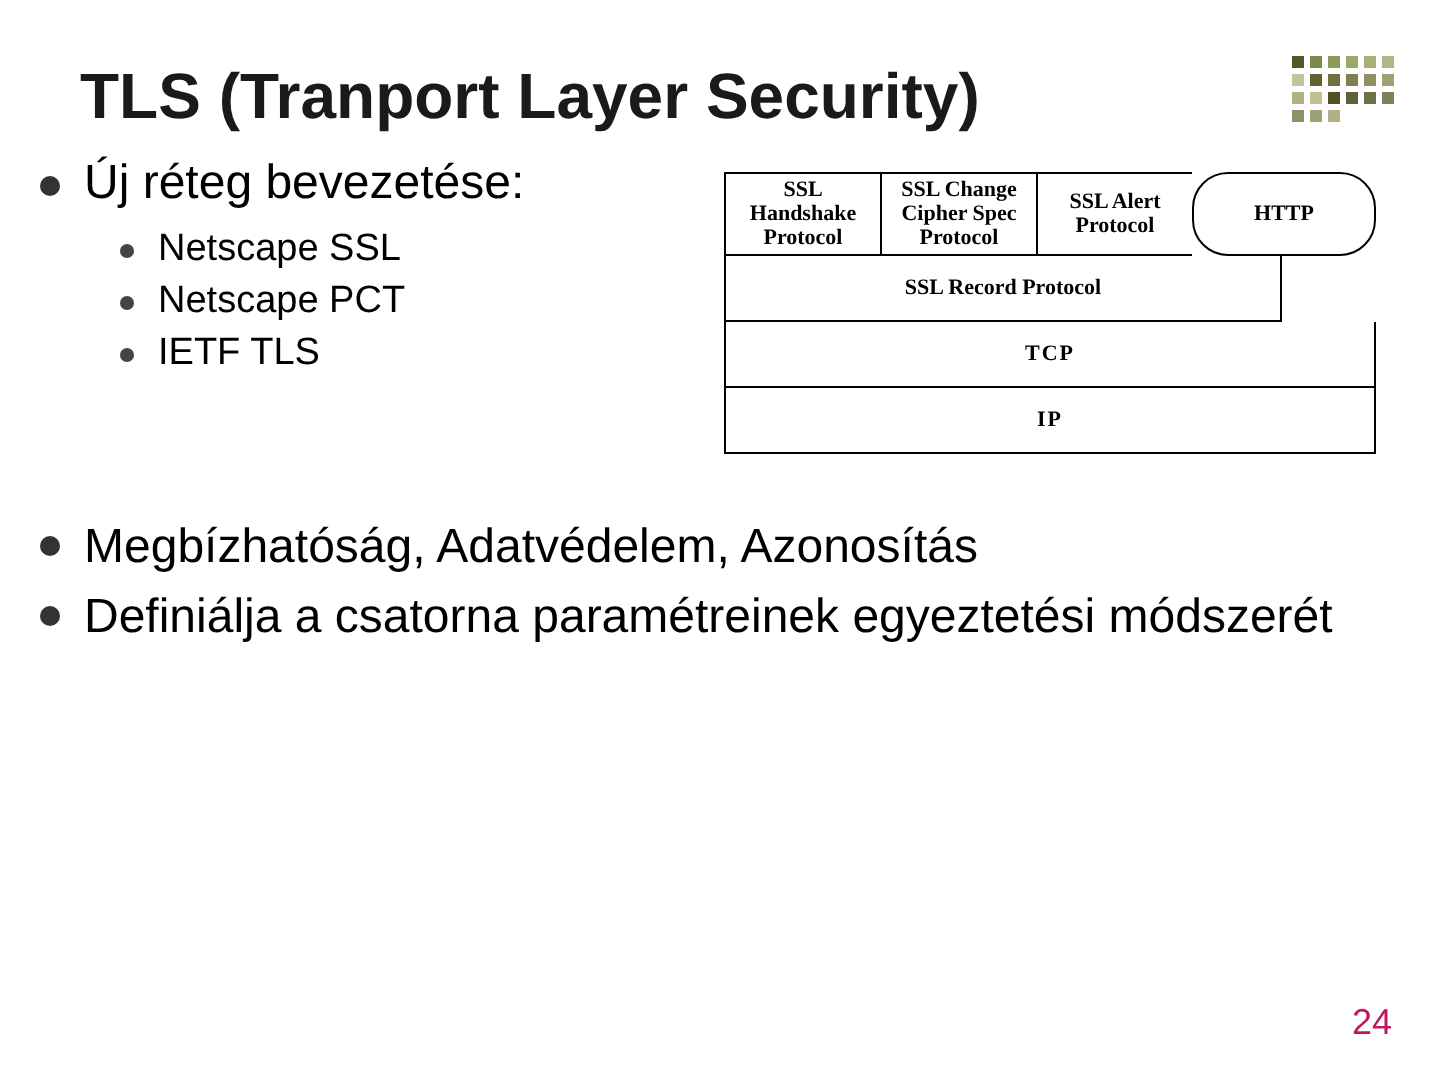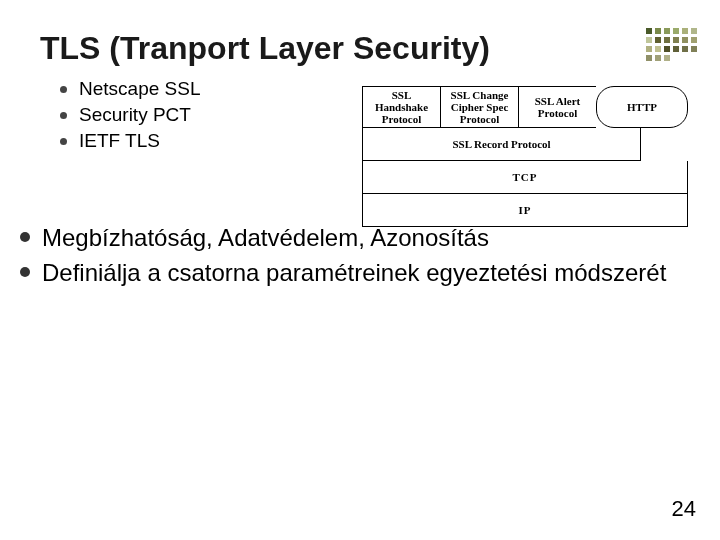--- a/index.html
+++ b/index.html
@@ -59,22 +59,22 @@
     margin-top: 8px; margin-right: 12px; flex-shrink: 0;
   }
   .l2 .txt { font-size: 19px; color: #000; }
   .lower-block { margin-top: 70px; }
   .lower-block .l1 { margin-bottom: 4px; text-align: right; }
   .lower-block .l1 .txt { line-height: 1.3; }
   .slide-num {
     position: absolute;
     bottom: 18px;
     right: 24px;
-    font-size: 22px;
-    color: #000000;
+    font-size: 18px;
+    color: #be185d;
   }
   
   .diagram {
     position: absolute;
     top: 86px;
     left: 362px;
     width: 326px;
     font-family: "Times New Roman", serif;
     font-weight: bold;
     font-size: 11px;
@@ -124,28 +124,32 @@
     <div class="dot" style="background: rgb(80, 80, 40);"></div>
     <div class="dot" style="background: rgb(96, 96, 56);"></div>
     <div class="dot" style="background: rgb(112, 112, 72);"></div>
     <div class="dot" style="background: rgb(128, 128, 88);"></div>
     <div class="dot" style="background: rgb(144, 144, 104);"></div>
     <div class="dot" style="background: rgb(160, 160, 120);"></div>
     <div class="dot" style="background: rgb(176, 176, 136);"></div>
   </div>
 
 <div class="content">
+  <div class="l1">
+    <div class="bullet"></div>
+    <div class="txt">Új réteg bevezetése:</div>
+  </div>
   <div class="sub-wrap">
     <div class="l2">
       <div class="bullet"></div>
       <div class="txt">Netscape SSL</div>
     </div>
     <div class="l2">
       <div class="bullet"></div>
-      <div class="txt">Security PCT</div>
+      <div class="txt">Netscape PCT</div>
     </div>
     <div class="l2">
       <div class="bullet"></div>
       <div class="txt">IETF TLS</div>
     </div>
   </div>
 
   <div class="lower-block">
     <div class="l1">
       <div class="bullet"></div>

